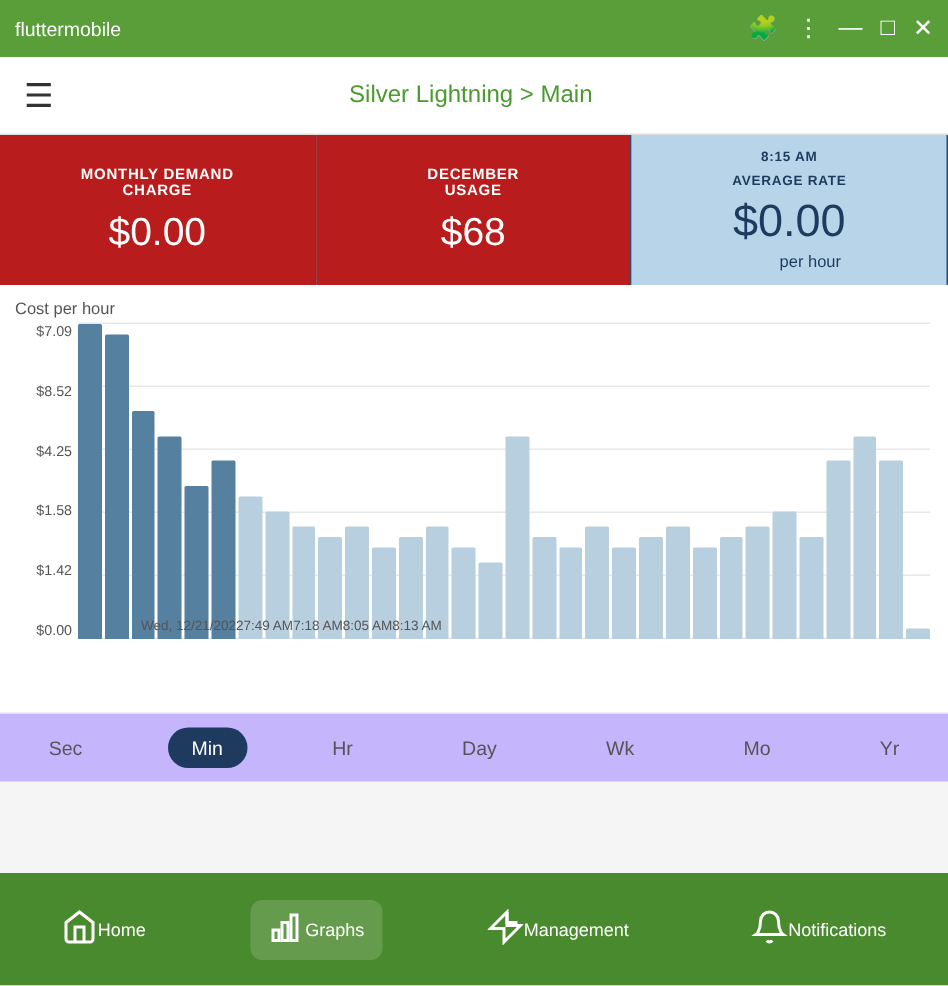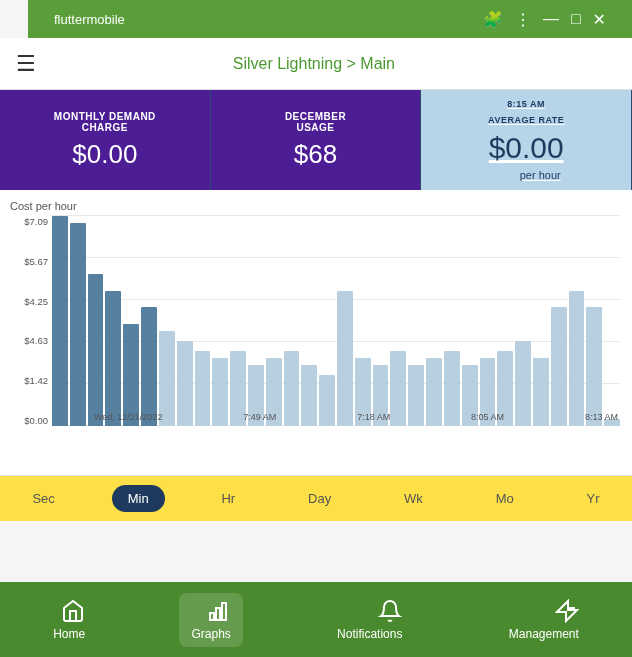--- a/index.html
+++ b/index.html
@@ -12,22 +12,21 @@
       position: relative;
     }
 
     
     .title-bar {
       background: #5a9e3a;
       height: 38px;
       display: flex;
       align-items: center;
       justify-content: space-between;
-      padding: 0 26px;
-      margin-left: 28px;
+      padding: 0 10px;
     }
     .title-bar-left {
       color: white;
       font-size: 13px;
     }
     .title-bar-right {
       display: flex;
       gap: 12px;
       align-items: center;
     }
@@ -61,32 +60,31 @@
       padding-right: 40px;
     }
 
     
     .stats-row {
       display: flex;
       height: 100px;
     }
     .stat-card {
       flex: 1;
-      background: #4c1d95;
+      background: #b91c1c;
       color: white;
       display: flex;
       flex-direction: column;
       align-items: center;
       justify-content: center;
       padding: 10px;
       border-right: 1px solid #2a4a6f;
     }
     .stat-card:last-child {
       background: #b8d4e8;
-      text-decoration: underline;
     }
     .stat-label {
       font-size: 10px;
       font-weight: bold;
       text-transform: uppercase;
       text-align: center;
       letter-spacing: 0.5px;
       color: white;
       margin-bottom: 6px;
     }
@@ -159,21 +157,21 @@
       right: 0;
       border-top: 1px solid #e8e8e8;
     }
     .chart-x-labels {
       position: absolute;
       left: 42px;
       right: 2px;
       bottom: 0;
       height: 18px;
       display: flex;
-      justify-content: space-between;
+      justify-content: flex-start;
       align-items: center;
     }
     .chart-x-label {
       font-size: 9px;
       color: #555;
     }
     .bars-container {
       position: absolute;
       left: 0; right: 0; top: 0; bottom: 0;
       display: flex;
@@ -186,21 +184,21 @@
       background: #b8cfe0;
       min-height: 2px;
       border-radius: 1px 1px 0 0;
     }
     .bar.dark {
       background: #5580a0;
     }
 
     
     .time-selector {
-      background: #fde047;
+      background: #c4b5fd;
       height: 46px;
       display: flex;
       align-items: center;
       justify-content: space-around;
       border-top: 1px solid #e0e0e0;
       padding: 0 10px;
       gap: 28px;
     }
     .time-btn {
       padding: 6px 16px;
@@ -223,22 +221,22 @@
       left: 0;
       right: 0;
       height: 75px;
       background: #4a8a2e;
       display: flex;
       align-items: center;
       justify-content: space-around;
     }
     .nav-item {
       display: flex;
-      flex-direction: column;
-      align-items: flex-end;
+      flex-direction: row;
+      align-items: center;
       color: white;
       cursor: pointer;
       gap: 0;
       padding: 6px 12px;
     }
     .nav-item.active {
       background: rgba(255,255,255,0.15);
       border-radius: 8px;
     }
     .nav-icon {
@@ -285,23 +283,23 @@
     <div class="stat-sublabel">per hour</div>
   </div>
 </div>
 
 <div class="chart-area">
   <div class="chart-title">Cost per hour</div>
   <div class="chart-container">
     <div class="chart-y-labels" id="y-labels">
         <span class="chart-y-label">$0.00</span>
         <span class="chart-y-label">$1.42</span>
-        <span class="chart-y-label">$4.63</span>
+        <span class="chart-y-label">$1.58</span>
         <span class="chart-y-label">$4.25</span>
-        <span class="chart-y-label">$5.67</span>
+        <span class="chart-y-label">$8.52</span>
         <span class="chart-y-label">$7.09</span>
       </div>
     <div class="chart-plot">
       <div class="chart-grid" id="grid-lines">
           <div class="grid-line" style="bottom: 0%;"></div>
           <div class="grid-line" style="bottom: 20%;"></div>
           <div class="grid-line" style="bottom: 40%;"></div>
           <div class="grid-line" style="bottom: 60%;"></div>
           <div class="grid-line" style="bottom: 80%;"></div>
           <div class="grid-line" style="bottom: 100%;"></div>
@@ -372,25 +370,25 @@
     <div class="nav-item active">
       <span class="nav-icon"><svg width="24" height="24" viewBox="0 0 24 24" fill="none" stroke="white" stroke-width="2">
           <rect x="3" y="14" width="4" height="7"></rect>
           <rect x="9" y="9" width="4" height="12"></rect>
           <rect x="15" y="4" width="4" height="17"></rect>
         </svg></span>
       <span class="nav-label">Graphs</span>
     </div>
     <div class="nav-item">
       <span class="nav-icon"><svg width="24" height="24" viewBox="0 0 24 24" fill="none" stroke="white" stroke-width="2">
+          <polyline points="13 2 13 9 20 9"></polyline>
+          <polygon points="13 2 2 13 11 13 11 22 22 11 13 11"></polygon>
+        </svg></span>
+      <span class="nav-label">Management</span>
+    </div>
+    <div class="nav-item">
+      <span class="nav-icon"><svg width="24" height="24" viewBox="0 0 24 24" fill="none" stroke="white" stroke-width="2">
           <path d="M18 8A6 6 0 006 8c0 7-3 9-3 9h18s-3-2-3-9"></path>
           <path d="M13.73 21a2 2 0 01-3.46 0"></path>
         </svg></span>
       <span class="nav-label">Notifications</span>
     </div>
-    <div class="nav-item">
-      <span class="nav-icon"><svg width="24" height="24" viewBox="0 0 24 24" fill="none" stroke="white" stroke-width="2">
-          <polyline points="13 2 13 9 20 9"></polyline>
-          <polygon points="13 2 2 13 11 13 11 22 22 11 13 11"></polygon>
-        </svg></span>
-      <span class="nav-label">Management</span>
-    </div>
   </div>
 
 </body></html>

